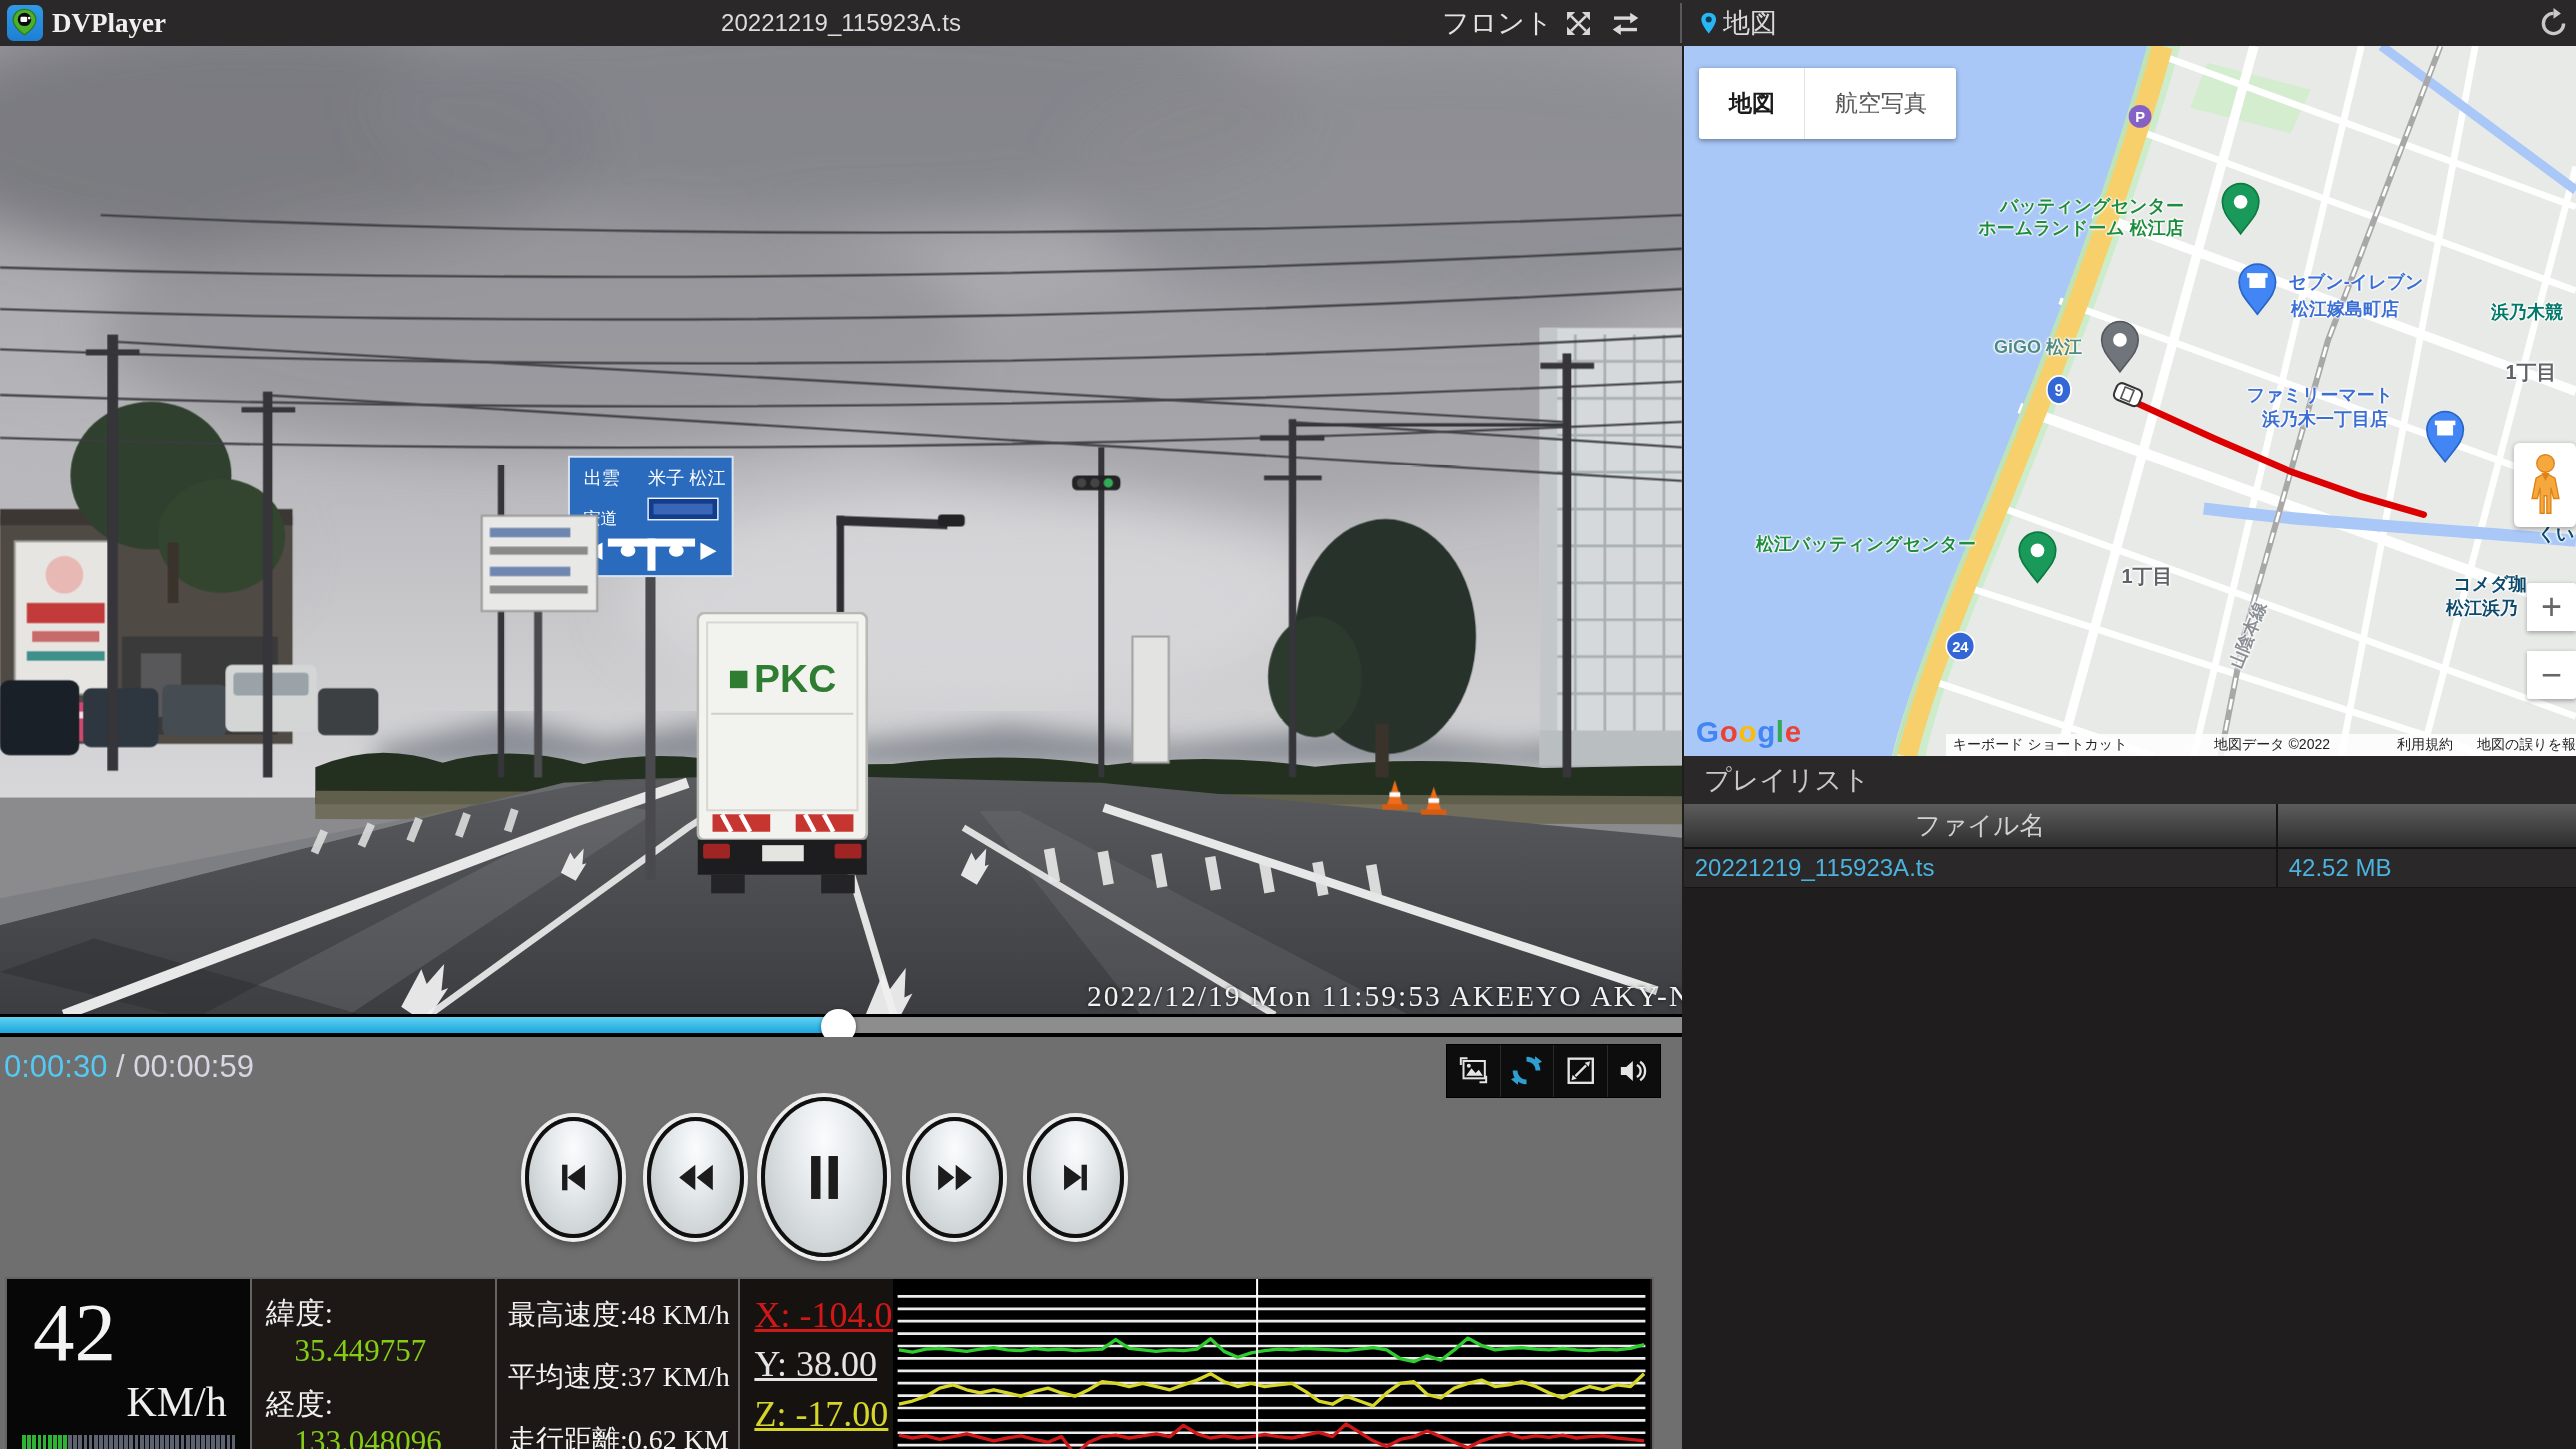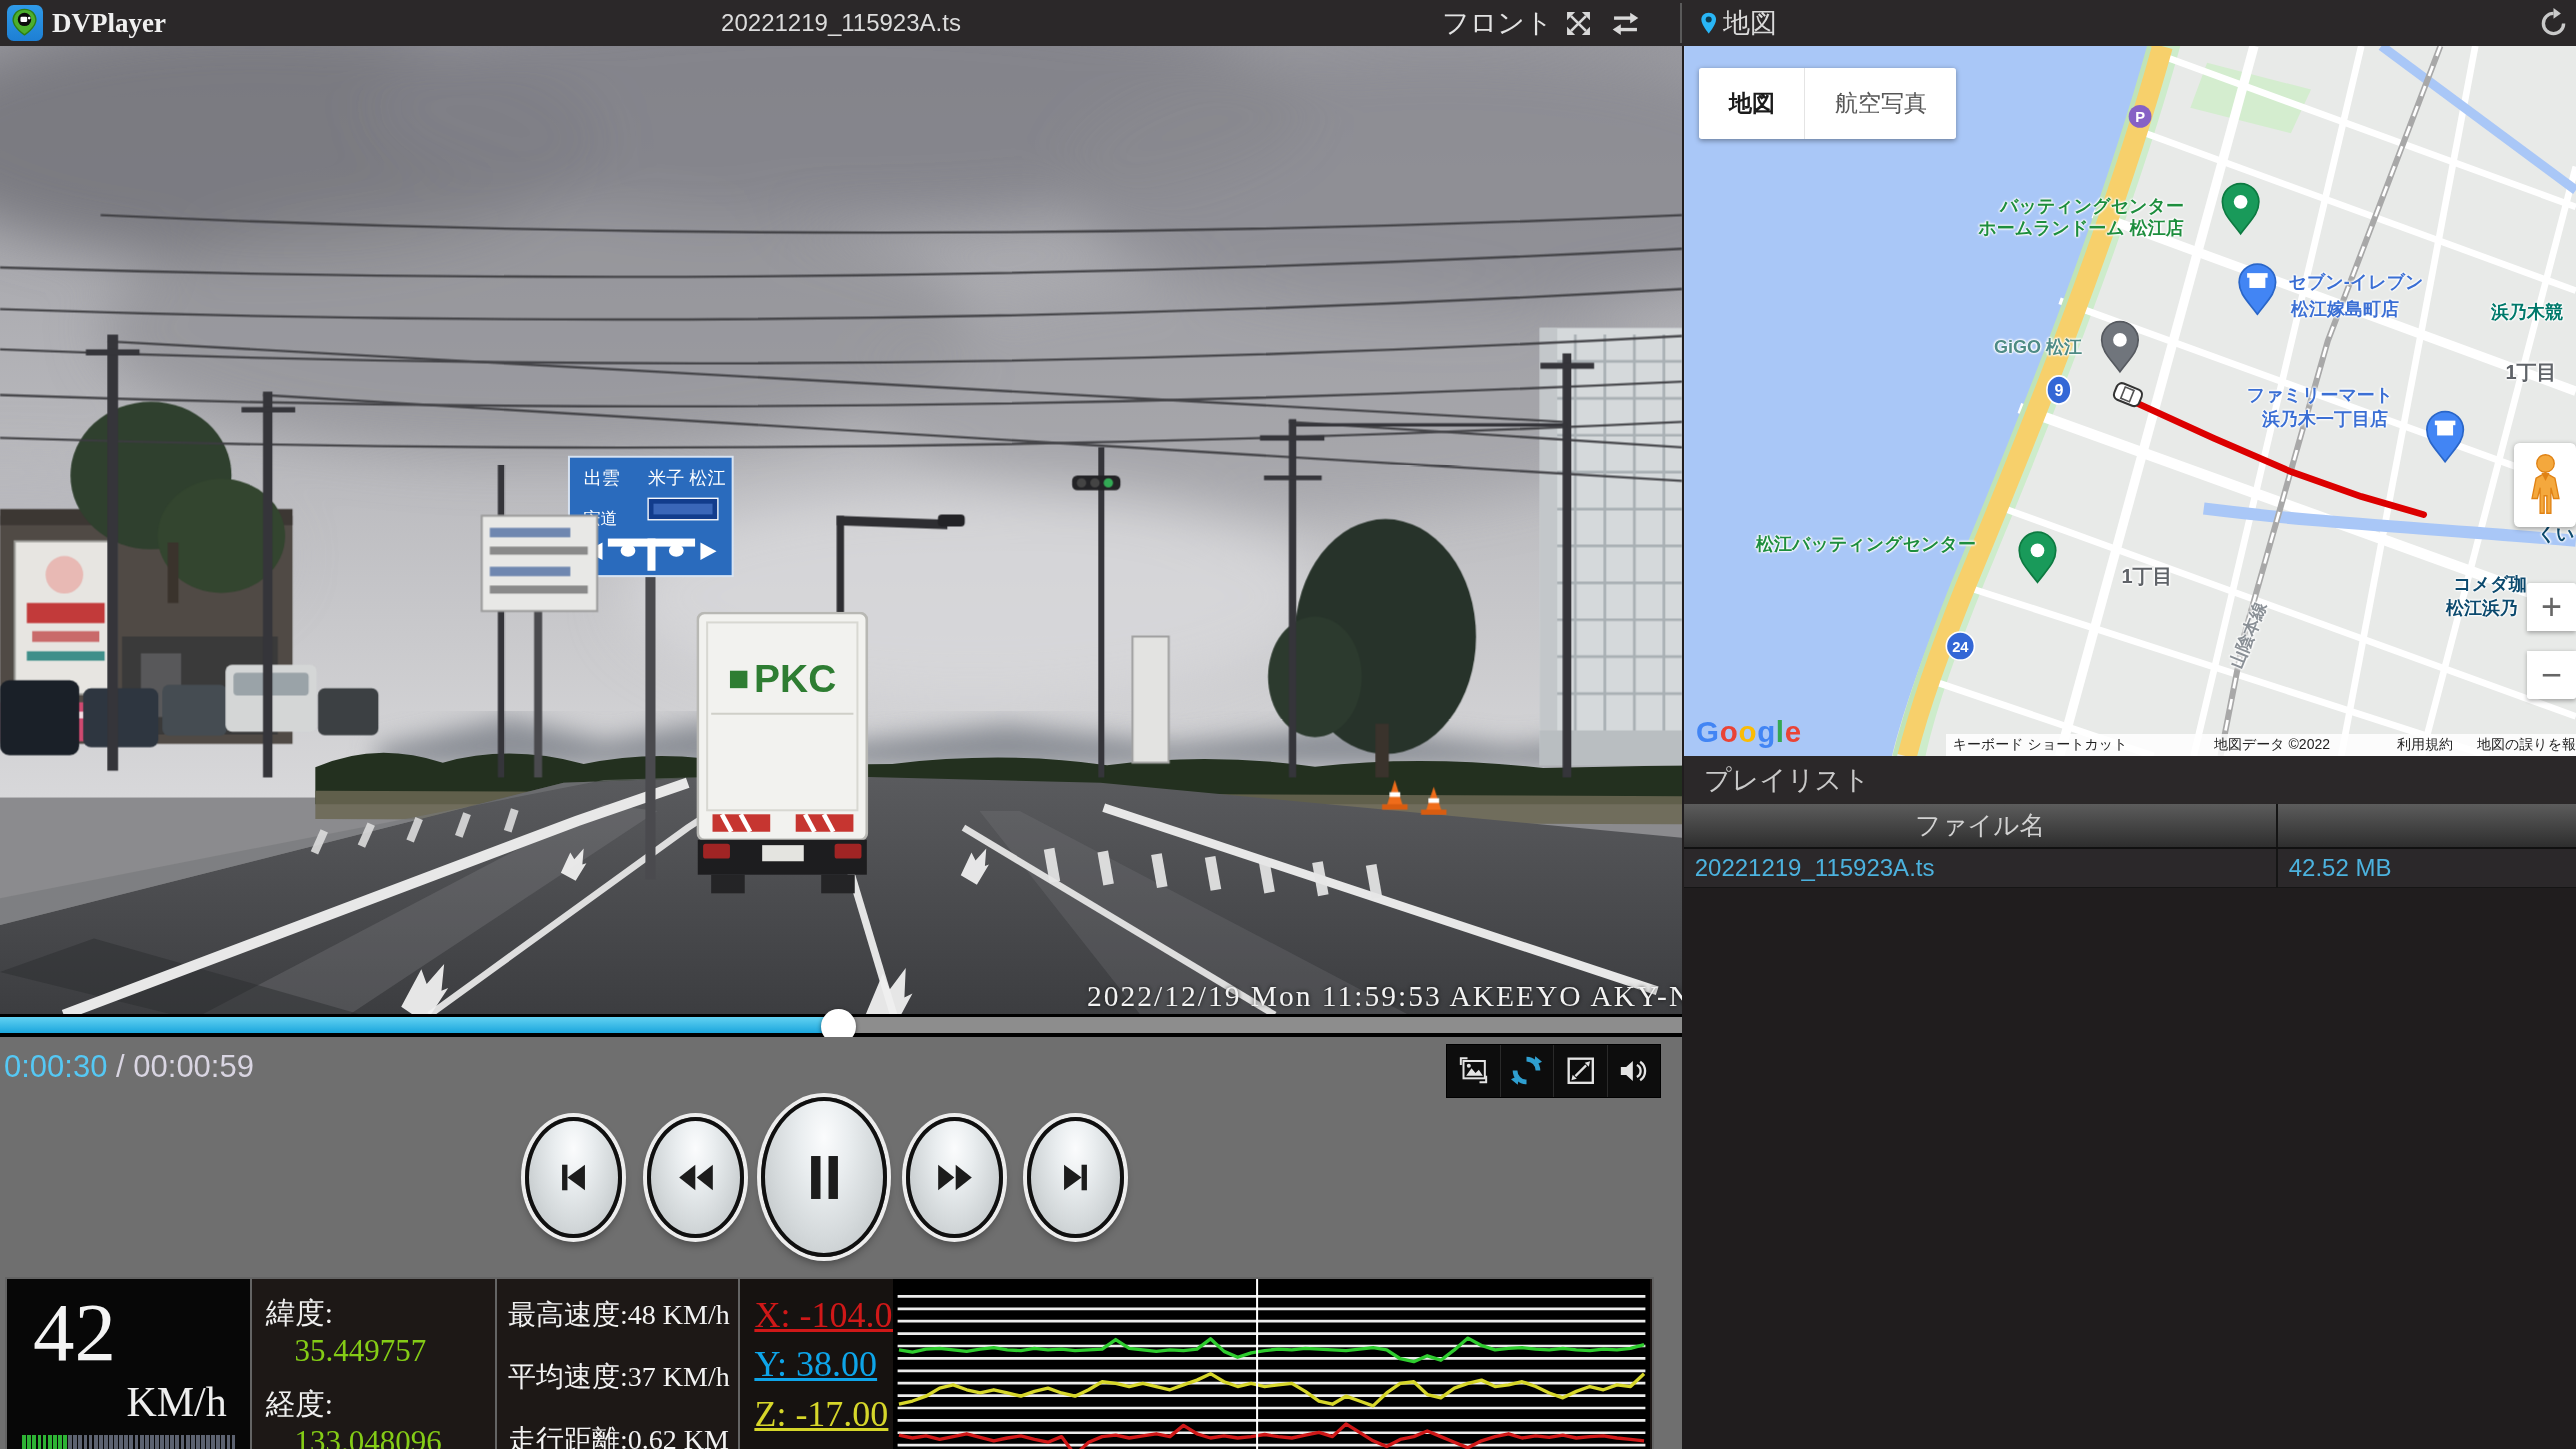--- a/index.html
+++ b/index.html
@@ -58,21 +58,21 @@
   #gauge span{flex:1;height:23px;}
   #col-geo{left:245px;width:243px;}
   #col-geo .lab{position:absolute;left:13.4px;font-size:29.5px;color:#f0f0f0;}
   #col-geo .val{position:absolute;left:42px;font-size:31px;color:#84cc16;}
   #geo-lat-l{top:14.8px;} #geo-lat{top:54px;} #geo-lon-l{top:106px;} #geo-lon{top:145px;}
   #col-stats{left:490px;width:241px;}
   #col-stats div{position:absolute;left:10.7px;font-size:28px;color:#f2f2f2;white-space:nowrap;}
   #stat-max{top:17.4px;} #stat-avg{top:79px;} #stat-dist{top:142px;}
   #col-xyz{left:733px;width:153px;background:#161210;border-right:none;}
   #col-xyz div{position:absolute;left:14px;font-size:36px;white-space:nowrap;text-decoration:underline;}
-  #xyz-x{top:14.8px;color:#d01818;} #xyz-y{top:64px;color:#0ea5e9;} #xyz-z{top:114px;color:#d6d62a;}
+  #xyz-x{top:14.8px;color:#d01818;} #xyz-y{top:64px;color:#e5e5e5;} #xyz-z{top:114px;color:#d6d62a;}
   #col-chart{position:absolute;left:886px;top:0;width:757px;height:100%;background:#000;border-right:none;}
   #gsensor{width:757px;height:197px;display:block;}
   
   #map{position:absolute;left:1684px;top:46px;width:892px;height:710px;background:#e8eae8;overflow:hidden;}
   #map svg.base{position:absolute;left:0;top:0;}
   .gm-label{position:absolute;transform:translate(-50%,-50%);font-size:18px;font-weight:600;white-space:nowrap;
       text-shadow:1.3px 0 2px #fff,-1.3px 0 2px #fff,0 1.3px 2px #fff,0 -1.3px 2px #fff;z-index:5;}
   .lab-green{color:#1e8e3e;} .lab-blue{color:#3b6fd4;} .lab-teal{color:#00796b;}
   .lab-gray{color:#5f6368;font-weight:700;font-size:20px;} .lab-orange{color:#0c4a6e;}
   .lab-gigo{color:#4e8b85;}

